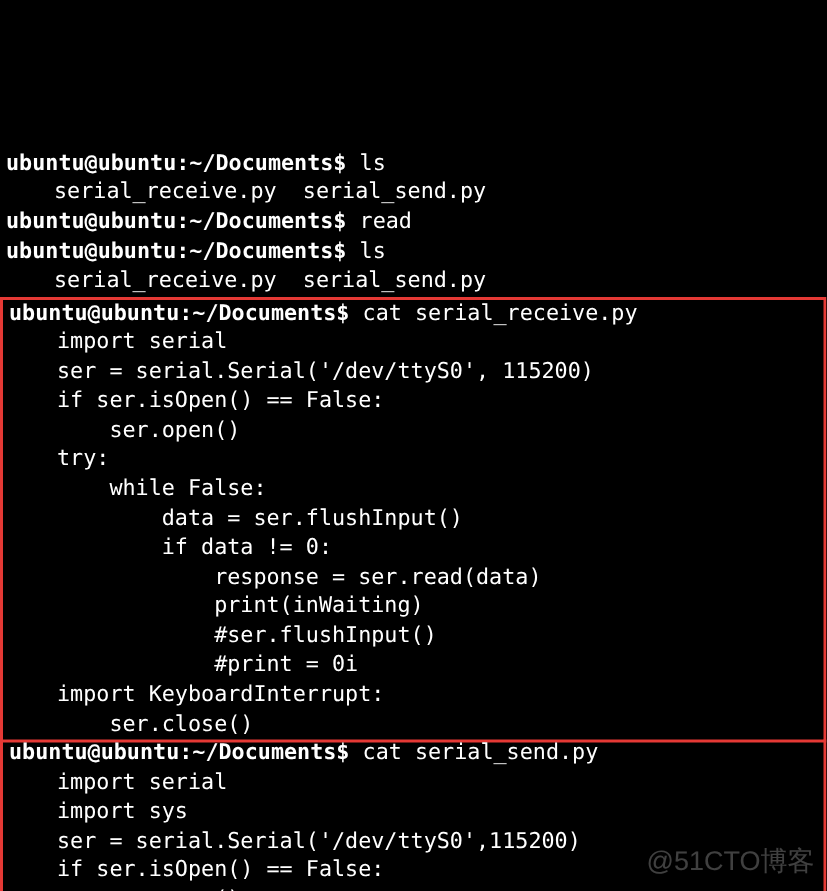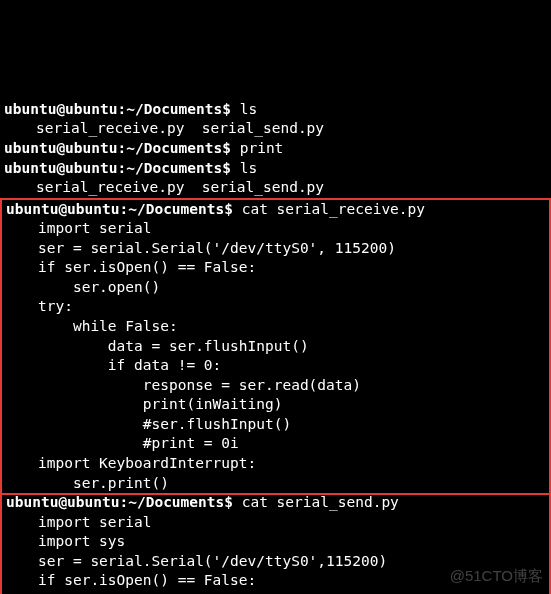--- a/index.html
+++ b/index.html
@@ -22,50 +22,50 @@
       margin: 0 -4px;
       padding: 0 4px;
     }
     .box + .box { border-top: none; margin-top: -2px; }
     .section2 { margin-top: 0px; }
     .watermark {
       position: absolute;
       right: 8px;
       bottom: 8px;
       color: rgba(255,255,255,0.25);
-      font-size: 15px;
+      font-size: 18px;
       font-family: sans-serif;
     }
   </style>
 </head>
 <body>
 
 
 
 <div>
 <span class="prompt">ubuntu@ubuntu:~/Documents$ </span><span>ls</span>
 <span class="out">serial_receive.py  serial_send.py</span>
-<span class="prompt">ubuntu@ubuntu:~/Documents$ </span><span>print</span>
+<span class="prompt">ubuntu@ubuntu:~/Documents$ </span><span>read</span>
 <span class="prompt">ubuntu@ubuntu:~/Documents$ </span><span>ls</span>
 <span class="out">serial_receive.py  serial_send.py</span>
 <div class="box"><span class="prompt">ubuntu@ubuntu:~/Documents$ </span><span>cat serial_receive.py</span>
 <span class="out">import serial</span>
 <span class="out">ser = serial.Serial('/dev/ttyS0', 115200)</span>
 <span class="out">if ser.isOpen() == False:</span>
 <span class="out">    ser.open()</span>
 <span class="out">try:</span>
 <span class="out">    while False:</span>
 <span class="out">        data = ser.flushInput()</span>
 <span class="out">        if data != 0:</span>
 <span class="out">            response = ser.read(data)</span>
 <span class="out">            print(inWaiting)</span>
 <span class="out">            #ser.flushInput()</span>
 <span class="out">            #print = 0i</span>
 <span class="out">import KeyboardInterrupt:</span>
-<span class="out">    ser.print()</span></div><div class="box section2"><span class="prompt">ubuntu@ubuntu:~/Documents$ </span><span>cat serial_send.py</span>
+<span class="out">    ser.close()</span></div><div class="box section2"><span class="prompt">ubuntu@ubuntu:~/Documents$ </span><span>cat serial_send.py</span>
 <span class="out">import serial</span>
 <span class="out">import sys</span>
 <span class="out">ser = serial.Serial('/dev/ttyS0',115200)</span>
 <span class="out">if ser.isOpen() == False:</span>
 <span class="out">    ser.open()</span>
 </div>
 </div>
 
 <div class="watermark">@51CTO博客</div>
 

